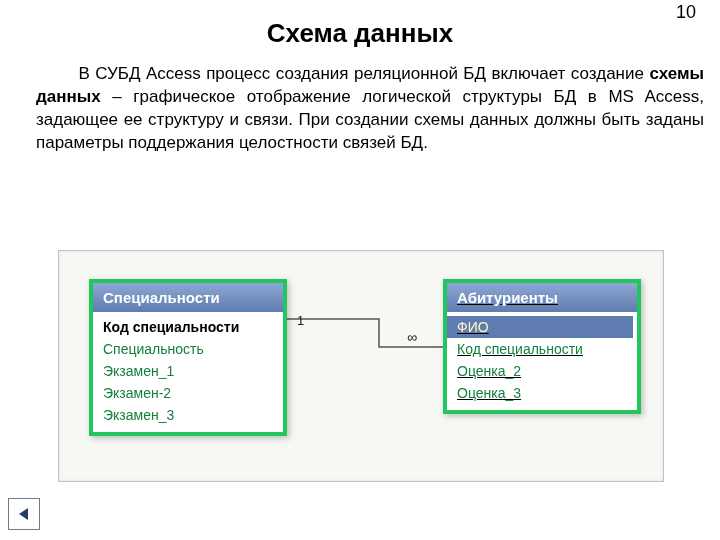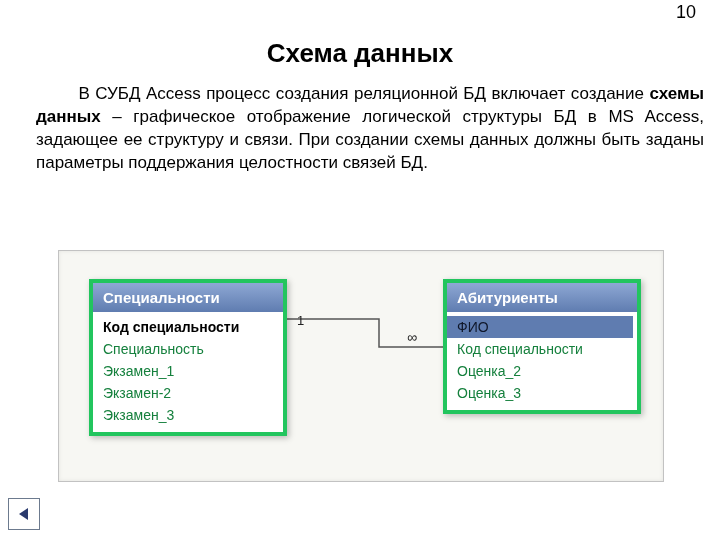--- a/index.html
+++ b/index.html
@@ -16,21 +16,21 @@
   .page-number {
     position: absolute;
     top: 2px;
     right: 24px;
     font-size: 18px;
   }
   .title {
     text-align: center;
     font-size: 26px;
     font-weight: bold;
-    margin-top: 38px;
+    margin-top: 18px;
   }
   .body-text {
     margin: 14px 16px 0 36px;
     font-size: 17px;
     line-height: 1.35;
     text-align: justify;
     text-indent: 2.5em;
   }
   .body-text .bold { font-weight: bold; }
   .schema-area {
@@ -44,40 +44,40 @@
     box-shadow: inset 0 0 4px rgba(0,0,0,0.08);
   }
   .table-box {
     position: absolute;
     width: 190px;
     background: #fff;
     border: 4px solid #22c55e;
     box-shadow: 2px 2px 6px rgba(0,0,0,0.25);
   }
   .table-box.left  { left: 30px;  top: 28px; }
-  .table-box.right { left: 384px; top: 28px; }
+  .table-box.right { left: 384px; top: 28px; text-decoration: underline; }
   .tbl-header {
     background: linear-gradient(#8ea8d4, #5f7cb0);
     color: #fff;
     font-weight: bold;
     font-size: 15px;
     padding: 6px 10px;
   }
   .tbl-body {
     padding: 4px 4px 6px 0;
   }
   .fld {
     font-size: 14px;
     color: #15803d;
     padding: 3px 10px;
   }
   .fld.key { color: #000; font-weight: bold; }
   .fld.selected {
     background: #5f7cb0;
-    color: #0f172a;
+    color: #fef9c3;
   }
   .rel-line {
     position: absolute;
     pointer-events: none;
     left: 0; top: 0;
   }
   .rel-label {
     position: absolute;
     font-size: 13px;
     color: #222;

